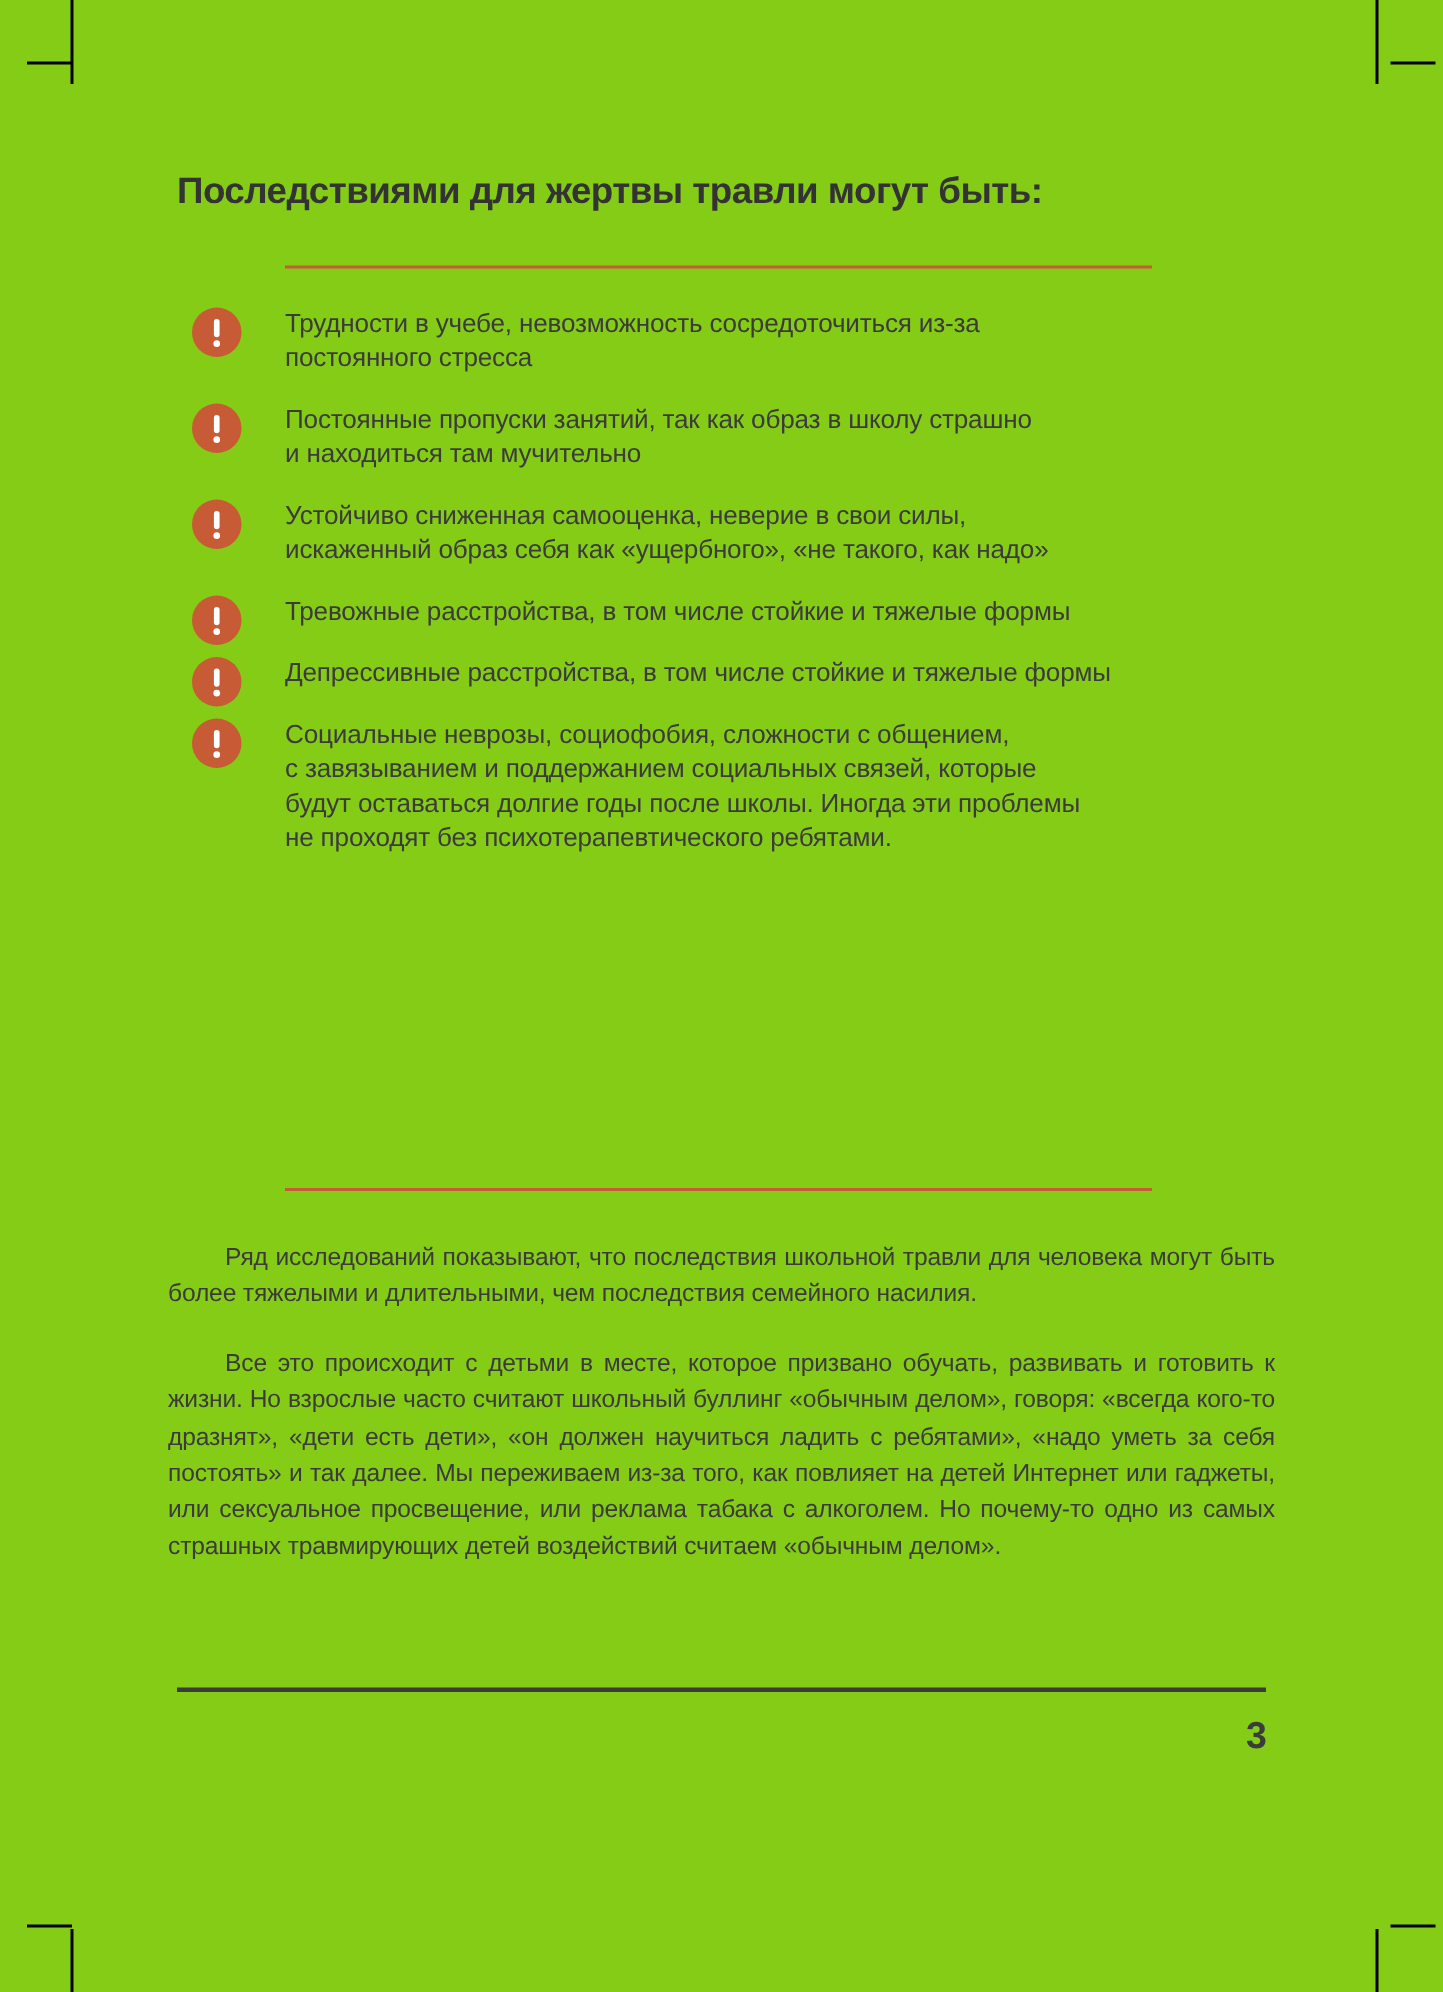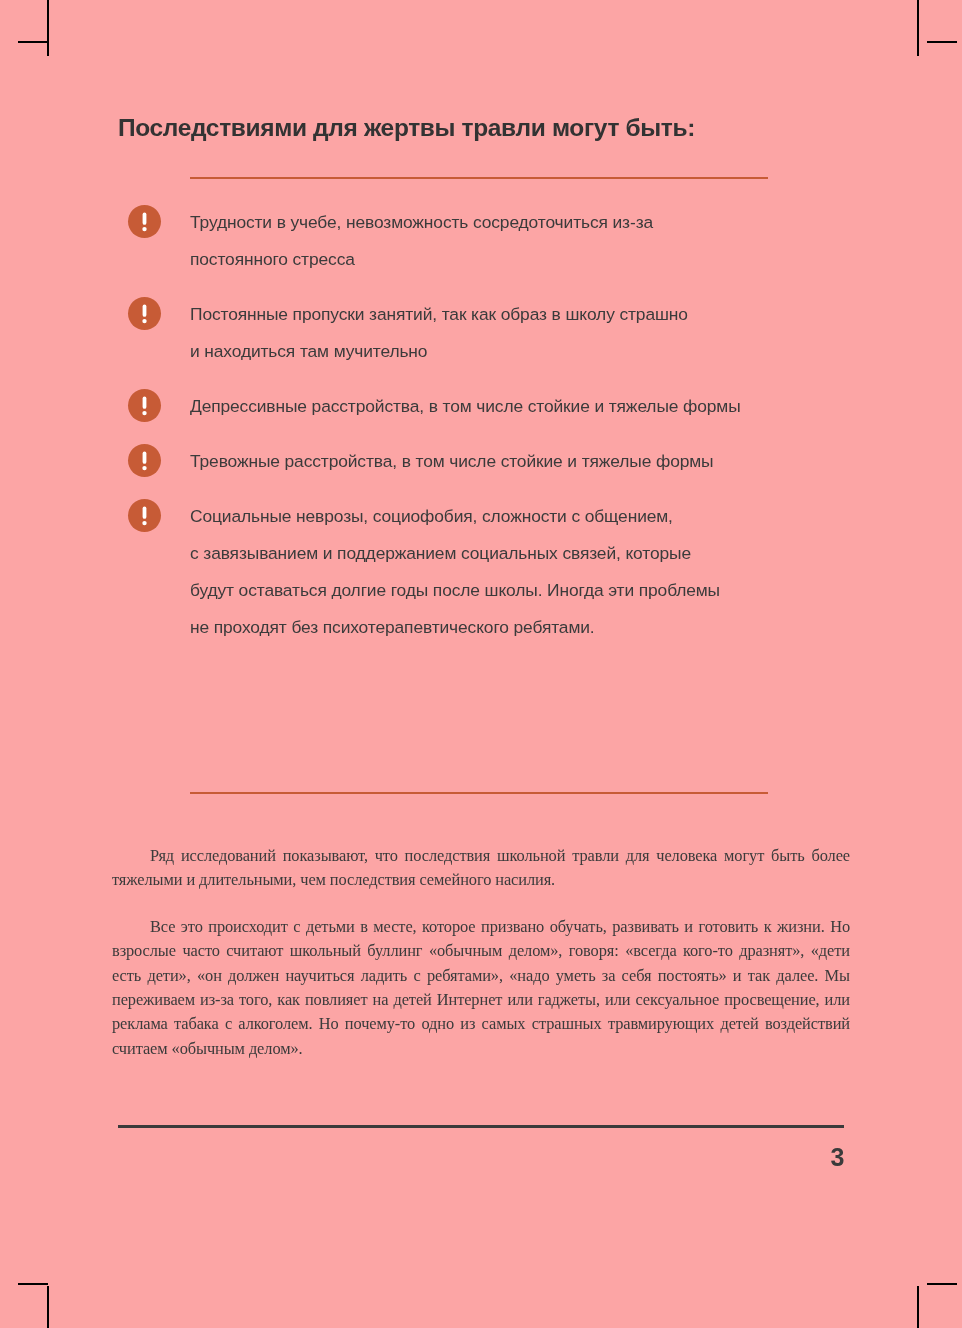--- a/index.html
+++ b/index.html
@@ -10,21 +10,21 @@
   }
   body {
     font-family: "Liberation Sans", "DejaVu Sans", sans-serif;
     color: #3a3a3a;
   }
 
   .page {
     position: relative;
     width: 962px;
     height: 1328px;
-    background: #fca5a5;
+    background: #84cc16;
     overflow: hidden;
   }
 
   
   .crop {
     position: absolute;
     background: #000000;
   }
   .crop-v { width: 1.5px; height: 56px; }
   .crop-h { width: 30px; height: 1.5px; }
@@ -96,33 +96,32 @@
     background: #C75B36;
     display: flex;
     align-items: center;
     justify-content: center;
   }
   .bullet-icon svg { display: block; }
 
   .bullet-text {
     display: block;
     font-size: 17.4px;
-    line-height: 37px;
+    line-height: 23px;
     color: #3b3b3b;
     letter-spacing: -0.12px;
     white-space: pre-line;
   }
 
   
   .body-copy {
     position: absolute;
     left: -6px;
-    top: 844px;
+    top: 826px;
     width: 738px;
-    font-family: Liberation Serif, serif;
   }
   .body-par {
     margin: 0 0 22px 0;
     font-size: 16.4px;
     line-height: 24.4px;
     color: #3b3b3b;
     text-align: justify;
     text-indent: 38px;
     letter-spacing: -0.1px;
   }
@@ -186,39 +185,49 @@
         <span class="bullet-icon">
           <svg width="33" height="33" viewBox="0 0 33 33" aria-hidden="true">
             <rect x="14.6" y="7.6" width="3.8" height="12.2" rx="1.9" fill="#ffffff"></rect>
             <circle cx="16.5" cy="24.1" r="2.2" fill="#ffffff"></circle>
           </svg>
         </span>
         <span class="bullet-text">Постоянные пропуски занятий, так как образ в школу страшно
 и находиться там мучительно</span>
       </li>
 
+      <li class="bullet-item">
+        <span class="bullet-icon">
+          <svg width="33" height="33" viewBox="0 0 33 33" aria-hidden="true">
+            <rect x="14.6" y="7.6" width="3.8" height="12.2" rx="1.9" fill="#ffffff"></rect>
+            <circle cx="16.5" cy="24.1" r="2.2" fill="#ffffff"></circle>
+          </svg>
+        </span>
+        <span class="bullet-text">Устойчиво сниженная самооценка, неверие в свои силы,
+искаженный образ себя как «ущербного», «не такого, как надо»</span>
+      </li>
+
+      <li class="bullet-item">
+        <span class="bullet-icon">
+          <svg width="33" height="33" viewBox="0 0 33 33" aria-hidden="true">
+            <rect x="14.6" y="7.6" width="3.8" height="12.2" rx="1.9" fill="#ffffff"></rect>
+            <circle cx="16.5" cy="24.1" r="2.2" fill="#ffffff"></circle>
+          </svg>
+        </span>
+        <span class="bullet-text">Тревожные расстройства, в том числе стойкие и тяжелые формы</span>
+      </li>
 
       <li class="bullet-item">
         <span class="bullet-icon">
           <svg width="33" height="33" viewBox="0 0 33 33" aria-hidden="true">
             <rect x="14.6" y="7.6" width="3.8" height="12.2" rx="1.9" fill="#ffffff"></rect>
             <circle cx="16.5" cy="24.1" r="2.2" fill="#ffffff"></circle>
           </svg>
         </span>
         <span class="bullet-text">Депрессивные расстройства, в том числе стойкие и тяжелые формы</span>
-      </li>
-
-      <li class="bullet-item">
-        <span class="bullet-icon">
-          <svg width="33" height="33" viewBox="0 0 33 33" aria-hidden="true">
-            <rect x="14.6" y="7.6" width="3.8" height="12.2" rx="1.9" fill="#ffffff"></rect>
-            <circle cx="16.5" cy="24.1" r="2.2" fill="#ffffff"></circle>
-          </svg>
-        </span>
-        <span class="bullet-text">Тревожные расстройства, в том числе стойкие и тяжелые формы</span>
       </li>
 
       <li class="bullet-item">
         <span class="bullet-icon">
           <svg width="33" height="33" viewBox="0 0 33 33" aria-hidden="true">
             <rect x="14.6" y="7.6" width="3.8" height="12.2" rx="1.9" fill="#ffffff"></rect>
             <circle cx="16.5" cy="24.1" r="2.2" fill="#ffffff"></circle>
           </svg>
         </span>
         <span class="bullet-text">Социальные неврозы, социофобия, сложности с общением,

